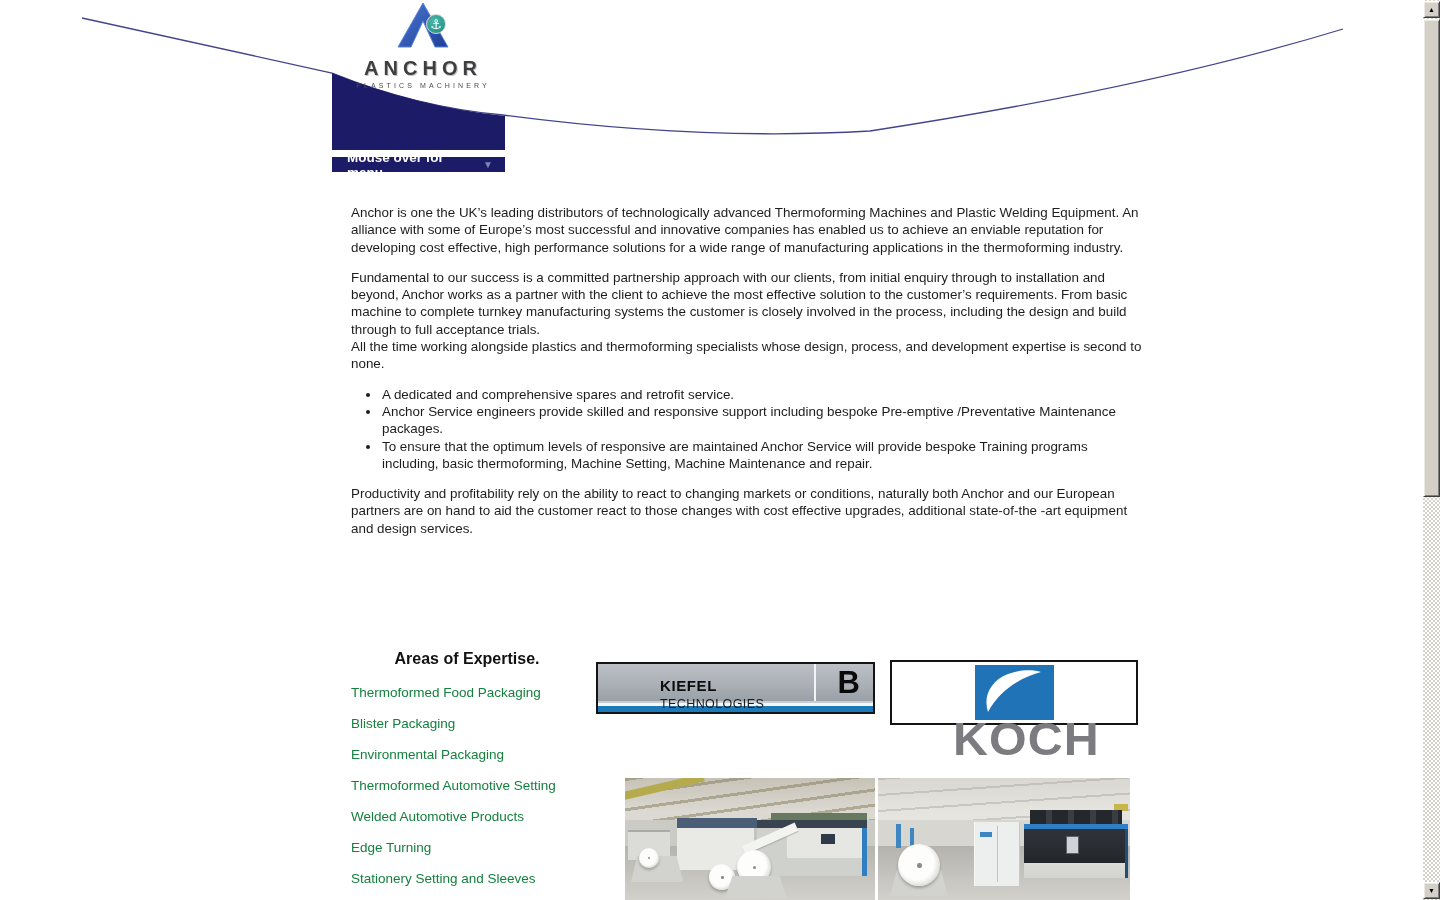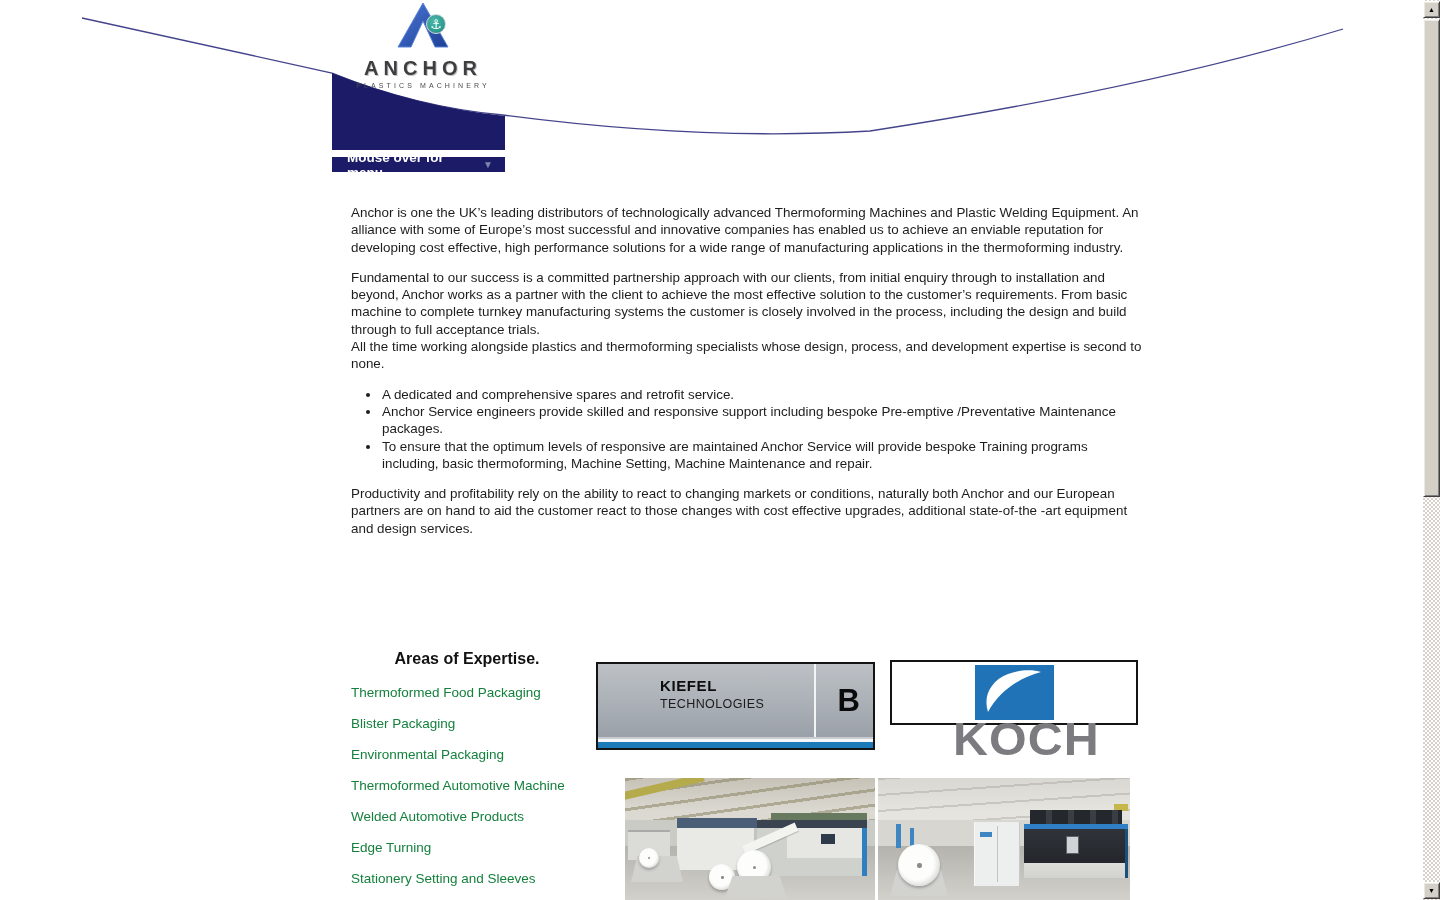--- a/index.html
+++ b/index.html
@@ -34,21 +34,21 @@
   .intro ul { margin:0 0 13px 0; padding-left:30px; }
   .intro li { padding-left:1px; }
 
   
   .expertise { position:absolute; left:351px; top:650px; width:232px; color:#111; }
   .expertise-title { font-size:16px; font-weight:bold; text-align:center; }
   .expertise-list { margin-top:16px; }
   .expertise-item { font-size:13.5px; margin-bottom:13px; height:18px; line-height:18px; color:#15803d; }
 
   
-  .kiefel { position:absolute; left:596px; top:662px; width:279px; height:88px;
+  .kiefel { position:absolute; left:596px; top:662px; width:279px; height:52px;
     border:2px solid #141414; display:flex; flex-direction:column; background:#aeb3b9; }
   .kiefel-body { flex:1; position:relative; background:linear-gradient(180deg,#bdc1c6 0%,#aab0b6 55%,#9aa0a7 100%); }
   .kiefel-text { position:absolute; left:62px; top:13px; }
   .kiefel-name { font-size:15px; font-weight:bold; letter-spacing:0.6px; color:#0d0d0d; }
   .kiefel-sub { font-size:12.5px; letter-spacing:0.4px; color:#1b1b1b; margin-top:3px; }
   .kiefel-divider { position:absolute; right:57px; top:0; bottom:0; width:2px; background:#f2f4f5; }
   .kiefel-badge { position:absolute; right:13px; top:50%; transform:translateY(-50%);
     font-size:31px; font-weight:800; color:#0a0a0a; }
   .k-line1 { height:2px; background:#c9cdd2; }
   .k-line2 { height:3px; background:#f4f6f7; }
@@ -169,21 +169,21 @@
     </ul>
     <p>Productivity and profitability rely on the ability to react to changing markets or conditions, naturally both Anchor and our European partners are on hand to aid the customer react to those changes with cost effective upgrades, additional state-of-the -art equipment and design services.</p>
   </div>
 
   <div class="expertise">
     <div class="expertise-title">Areas of Expertise.</div>
     <div class="expertise-list">
       <div class="expertise-item">Thermoformed Food Packaging</div>
       <div class="expertise-item">Blister Packaging</div>
       <div class="expertise-item">Environmental Packaging</div>
-      <div class="expertise-item">Thermoformed Automotive Machine</div>
+      <div class="expertise-item">Thermoformed Automotive Setting</div>
       <div class="expertise-item">Welded Automotive Products</div>
       <div class="expertise-item">Edge Turning</div>
       <div class="expertise-item">Stationery Setting and Sleeves</div>
     </div>
   </div>
 
   <div class="kiefel">
     <div class="kiefel-body">
       <div class="kiefel-text">
         <div class="kiefel-name">KIEFEL</div>

